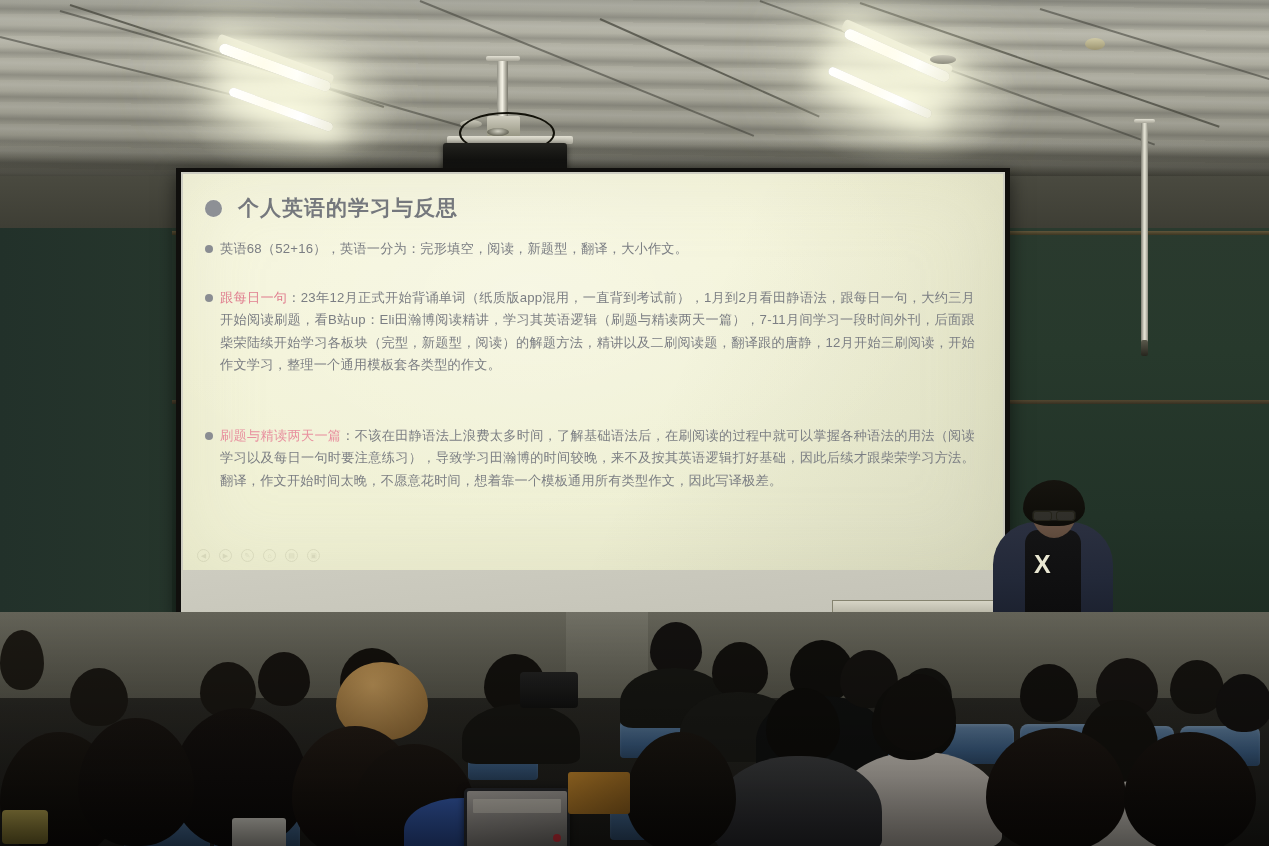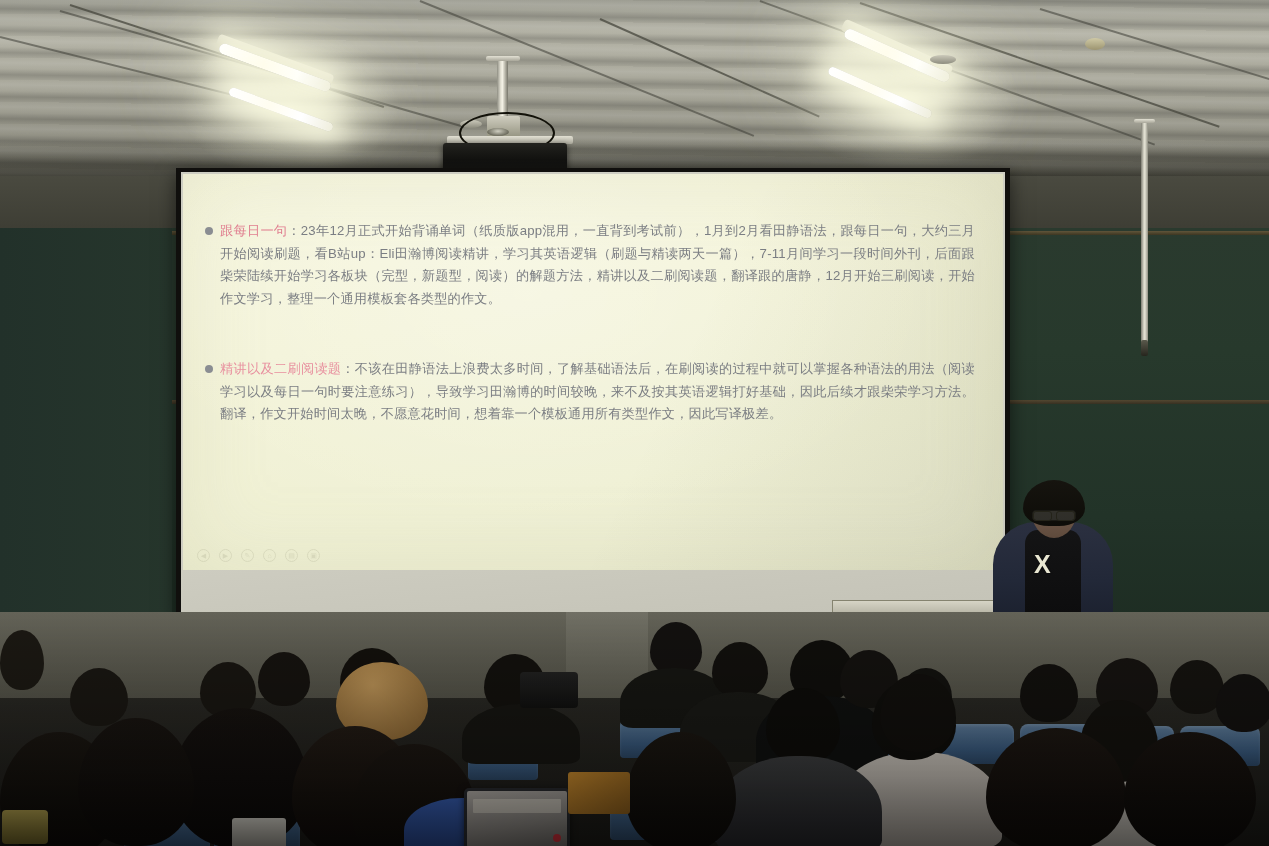--- a/index.html
+++ b/index.html
@@ -361,33 +361,43 @@
   <div class="proj-bracket" style="left:1141px; top:340px; width:7px; height:16px; background:linear-gradient(180deg,#5a594c,#26251d);"></div>
 
   <div class="wall-right-panel" style="left:1152px; top:612px; width:117px; height:120px; background:linear-gradient(180deg,#55544a,#3e3d35);"></div>
 
   <div class="screen-frame" style="left:176px; top:168px; width:834px; height:451px;"></div>
   <div class="screen-surface" style="left:181px; top:172px; width:824px; height:440px;"></div>
 
   <div class="slide" style="left:183px; top:174px; width:820px; height:396px;">
     <div class="slide-inner">
 
-
+      <div class="slide-title-row">
+        <span class="bullet-lg"></span>
+        <span class="slide-title">个人英语的学习与反思</span>
+      </div>
+
+      <div class="para-row p1">
+        <span class="bullet-sm"></span>
+        <div class="para">
+          <span>英语68（52+16），英语一分为：完形填空，阅读，新题型，翻译，大小作文。</span>
+        </div>
+      </div>
 
       <div class="para-row p2">
         <span class="bullet-sm"></span>
         <div class="para">
           <span class="hl">跟每日一句</span><span>：23年12月正式开始背诵单词（纸质版app混用，一直背到考试前），1月到2月看田静语法，跟每日一句，大约三月开始阅读刷题，看B站up：Eli田瀚博阅读精讲，学习其英语逻辑（刷题与精读两天一篇），7-11月间学习一段时间外刊，后面跟柴荣陆续开始学习各板块（完型，新题型，阅读）的解题方法，精讲以及二刷阅读题，翻译跟的唐静，12月开始三刷阅读，开始作文学习，整理一个通用模板套各类型的作文。</span>
         </div>
       </div>
 
       <div class="para-row p3">
         <span class="bullet-sm"></span>
         <div class="para">
-          <span class="hl2">精讲以及二刷阅读题</span><span>：不该在田静语法上浪费太多时间，了解基础语法后，在刷阅读的过程中就可以掌握各种语法的用法（阅读学习以及每日一句时要注意练习），导致学习田瀚博的时间较晚，来不及按其英语逻辑打好基础，因此后续才跟柴荣学习方法。翻译，作文开始时间太晚，不愿意花时间，想着靠一个模板通用所有类型作文，因此写译极差。</span>
+          <span class="hl2">刷题与精读两天一篇</span><span>：不该在田静语法上浪费太多时间，了解基础语法后，在刷阅读的过程中就可以掌握各种语法的用法（阅读学习以及每日一句时要注意练习），导致学习田瀚博的时间较晚，来不及按其英语逻辑打好基础，因此后续才跟柴荣学习方法。翻译，作文开始时间太晚，不愿意花时间，想着靠一个模板通用所有类型作文，因此写译极差。</span>
         </div>
       </div>
 
     </div>
 
     <div class="ppt-controls">
       <span class="ppt-ctl">◀</span>
       <span class="ppt-ctl">▶</span>
       <span class="ppt-ctl">✎</span>
       <span class="ppt-ctl">⌂</span>

